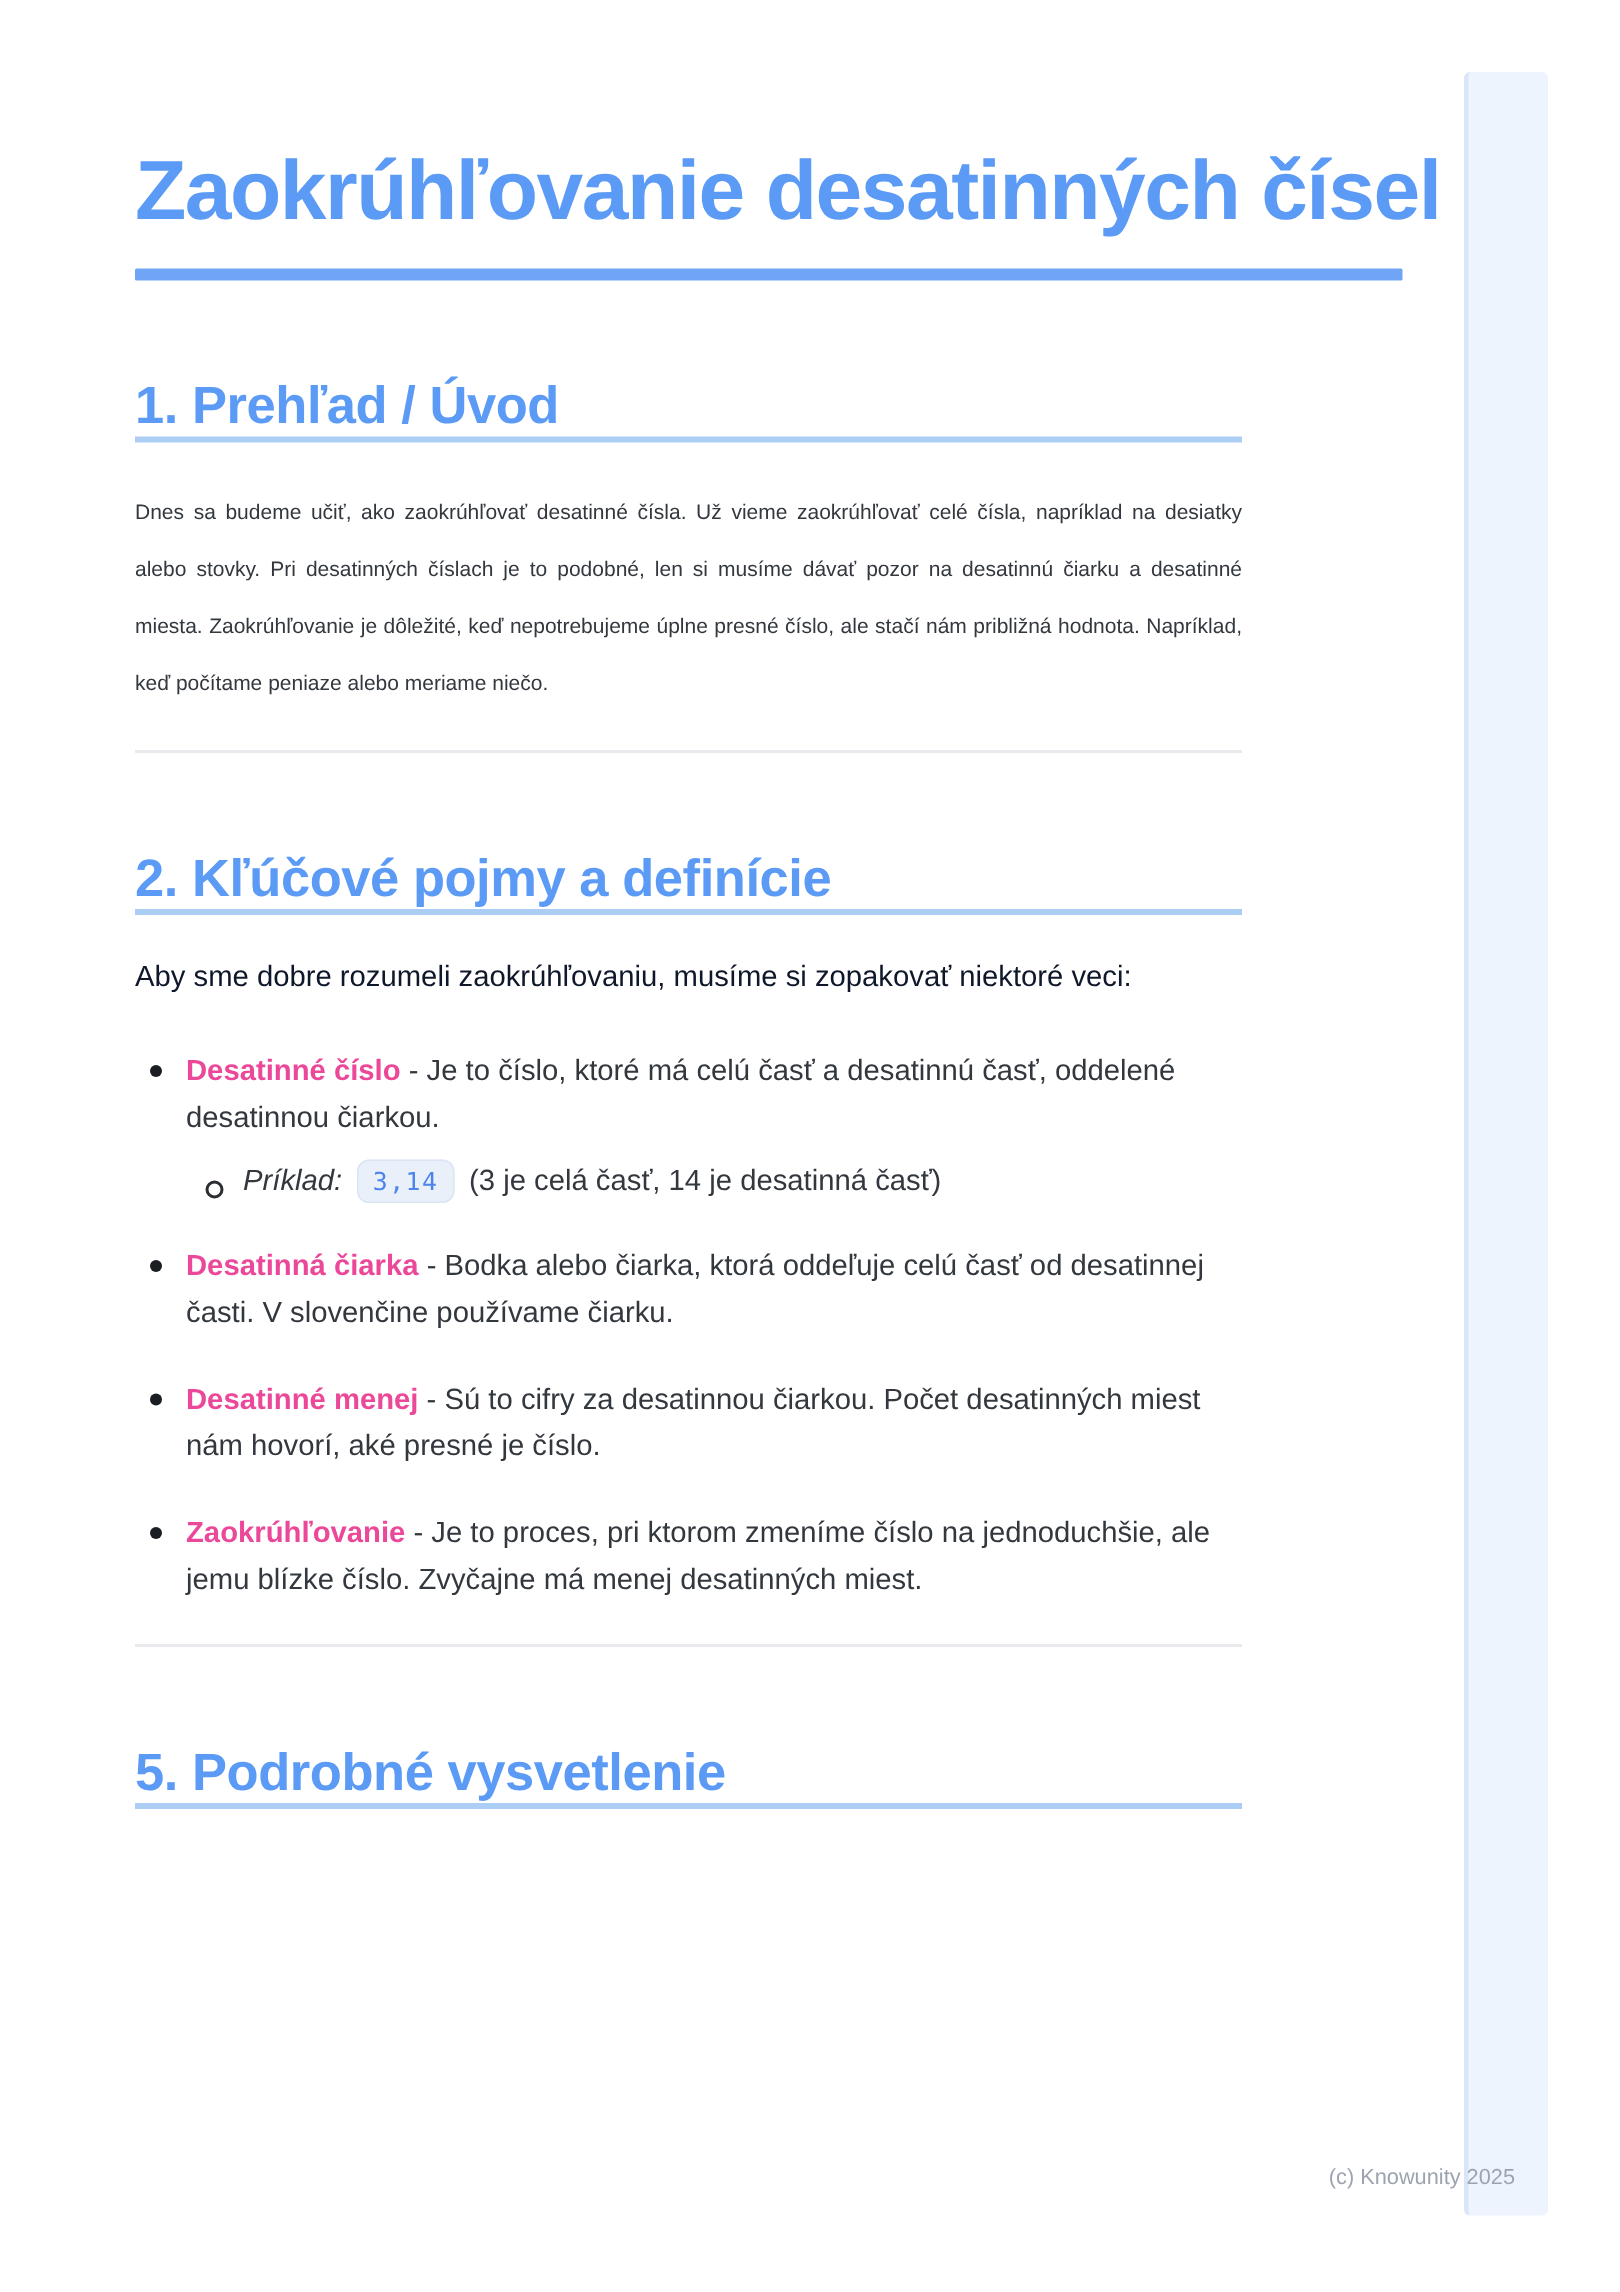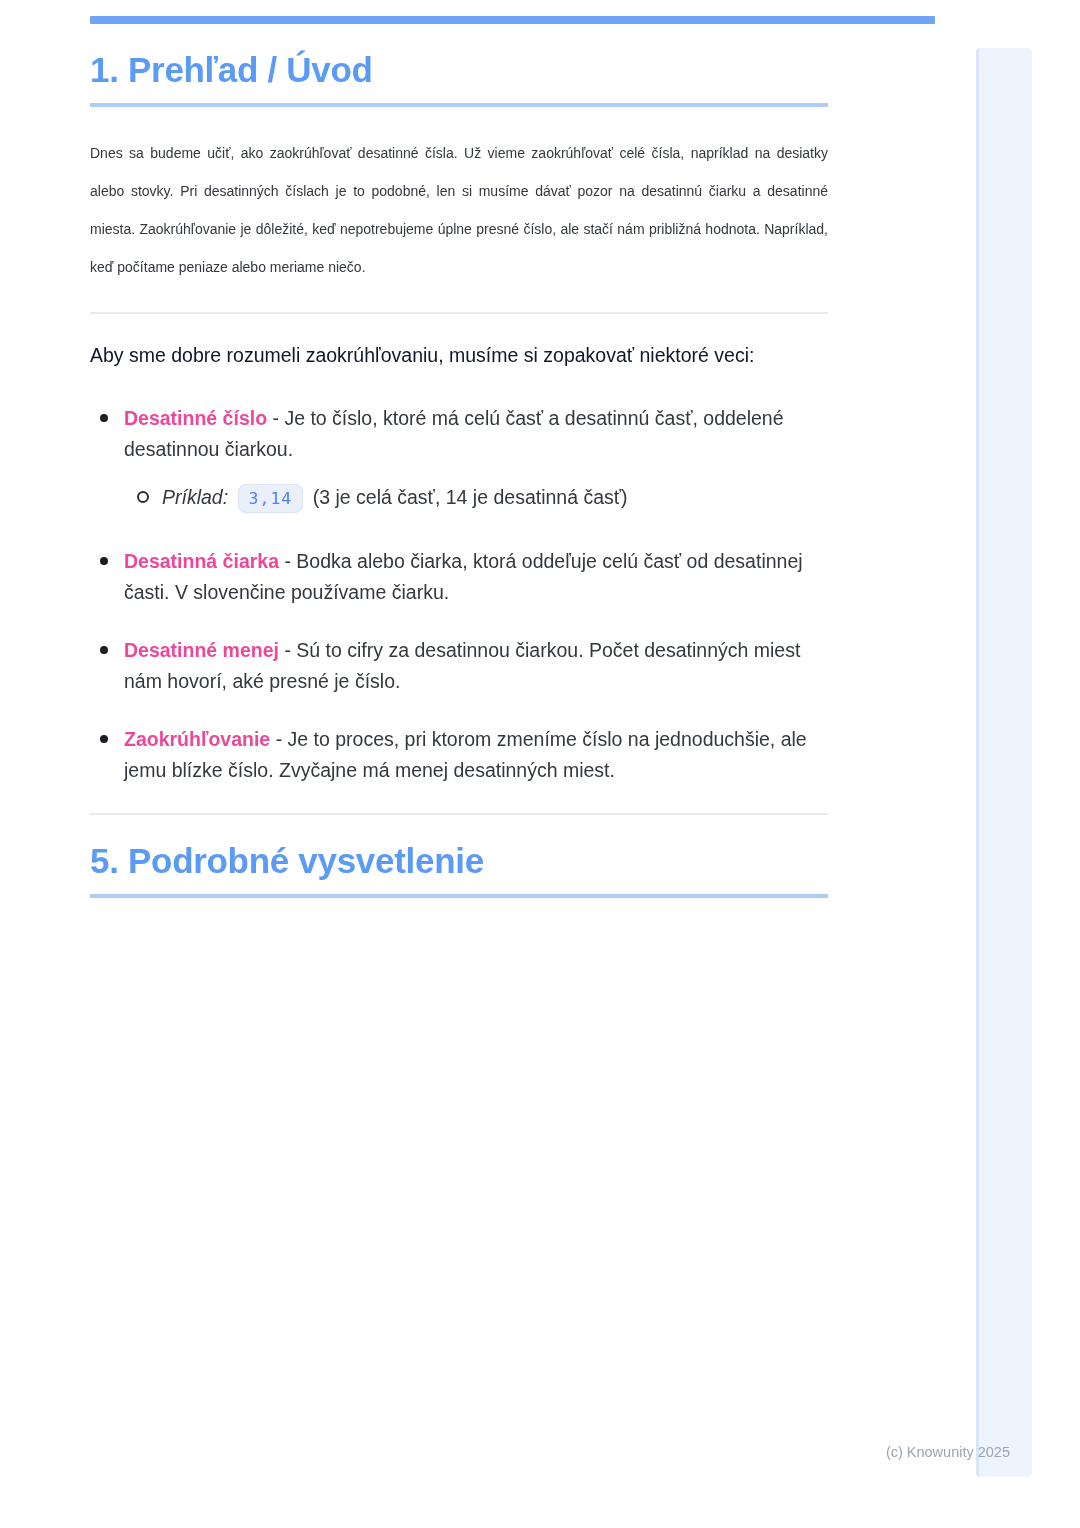--- a/index.html
+++ b/index.html
@@ -46,26 +46,25 @@
 
   .title-rule {
     width: 845px;
     height: 8px;
     background: #6fa5f4;
     border-radius: 1px;
     margin-top: 16px;
   }
 
   .section-heading {
-    margin-top: 26px;
+    margin-top: 64px;
     font-size: 35px;
     font-weight: bold;
     letter-spacing: -0.3px;
     color: #5b9af5;
-    padding-bottom: 13px;
     border-bottom: 4px solid #accef5;
   }
 
   p.lead {
     margin-top: 27px;
     font-size: 14px;
     line-height: 38px;
     text-align: justify;
     color: #33383f;
   }
@@ -103,21 +102,21 @@
   }
   li.main-item.chips-inline { line-height: 40px; }
 
   .term { font-weight: bold; color: #ec4899; }
 
   ul.sub-list { list-style: none; margin-top: 8px; }
   li.sub-item {
     position: relative;
     padding-left: 38px;
     margin-top: 12px;
-    line-height: 40px;
+    line-height: 28px;
     font-size: 19.5px;
   }
   li.sub-item::before {
     content: "";
     position: absolute;
     left: 13px;
     top: 14px;
     width: 8px;
     height: 8px;
     border: 2px solid #2a2e33;
@@ -150,30 +149,32 @@
     margin-left: 20px;
   }
 </style>
 </head>
 <body>
 
 <div class="side-strip"></div>
 
 <main class="content">
 
+  <h1 class="page-title">Zaokrúhľovanie desatinných čísel</h1>
   <div class="title-rule"></div>
 
   <section>
     <h2 class="section-heading">1. Prehľad / Úvod</h2>
     <p class="lead">Dnes sa budeme učiť, ako zaokrúhľovať desatinné čísla. Už vieme zaokrúhľovať celé čísla, napríklad na desiatky alebo stovky. Pri desatinných číslach je to podobné, len si musíme dávať pozor na desatinnú čiarku a desatinné miesta. Zaokrúhľovanie je dôležité, keď nepotrebujeme úplne presné číslo, ale stačí nám približná hodnota. Napríklad, keď počítame peniaze alebo meriame niečo.</p>
   </section>
 
   <hr class="divider">
 
   <section>
+    <h2 class="section-heading">2. Kľúčové pojmy a definície</h2>
     <p class="intro">Aby sme dobre rozumeli zaokrúhľovaniu, musíme si zopakovať niektoré veci:</p>
 
     <ul class="main-list">
 
       <li class="main-item">
         <span class="term">Desatinné číslo</span><span> - Je to číslo, ktoré má celú časť a desatinnú časť, oddelené desatinnou čiarkou.</span>
         <ul class="sub-list">
           <li class="sub-item">
             <span class="example-label">Príklad:</span>
             <code class="chip">3,14</code><span> (3 je celá časť, 14 je desatinná časť)</span>

